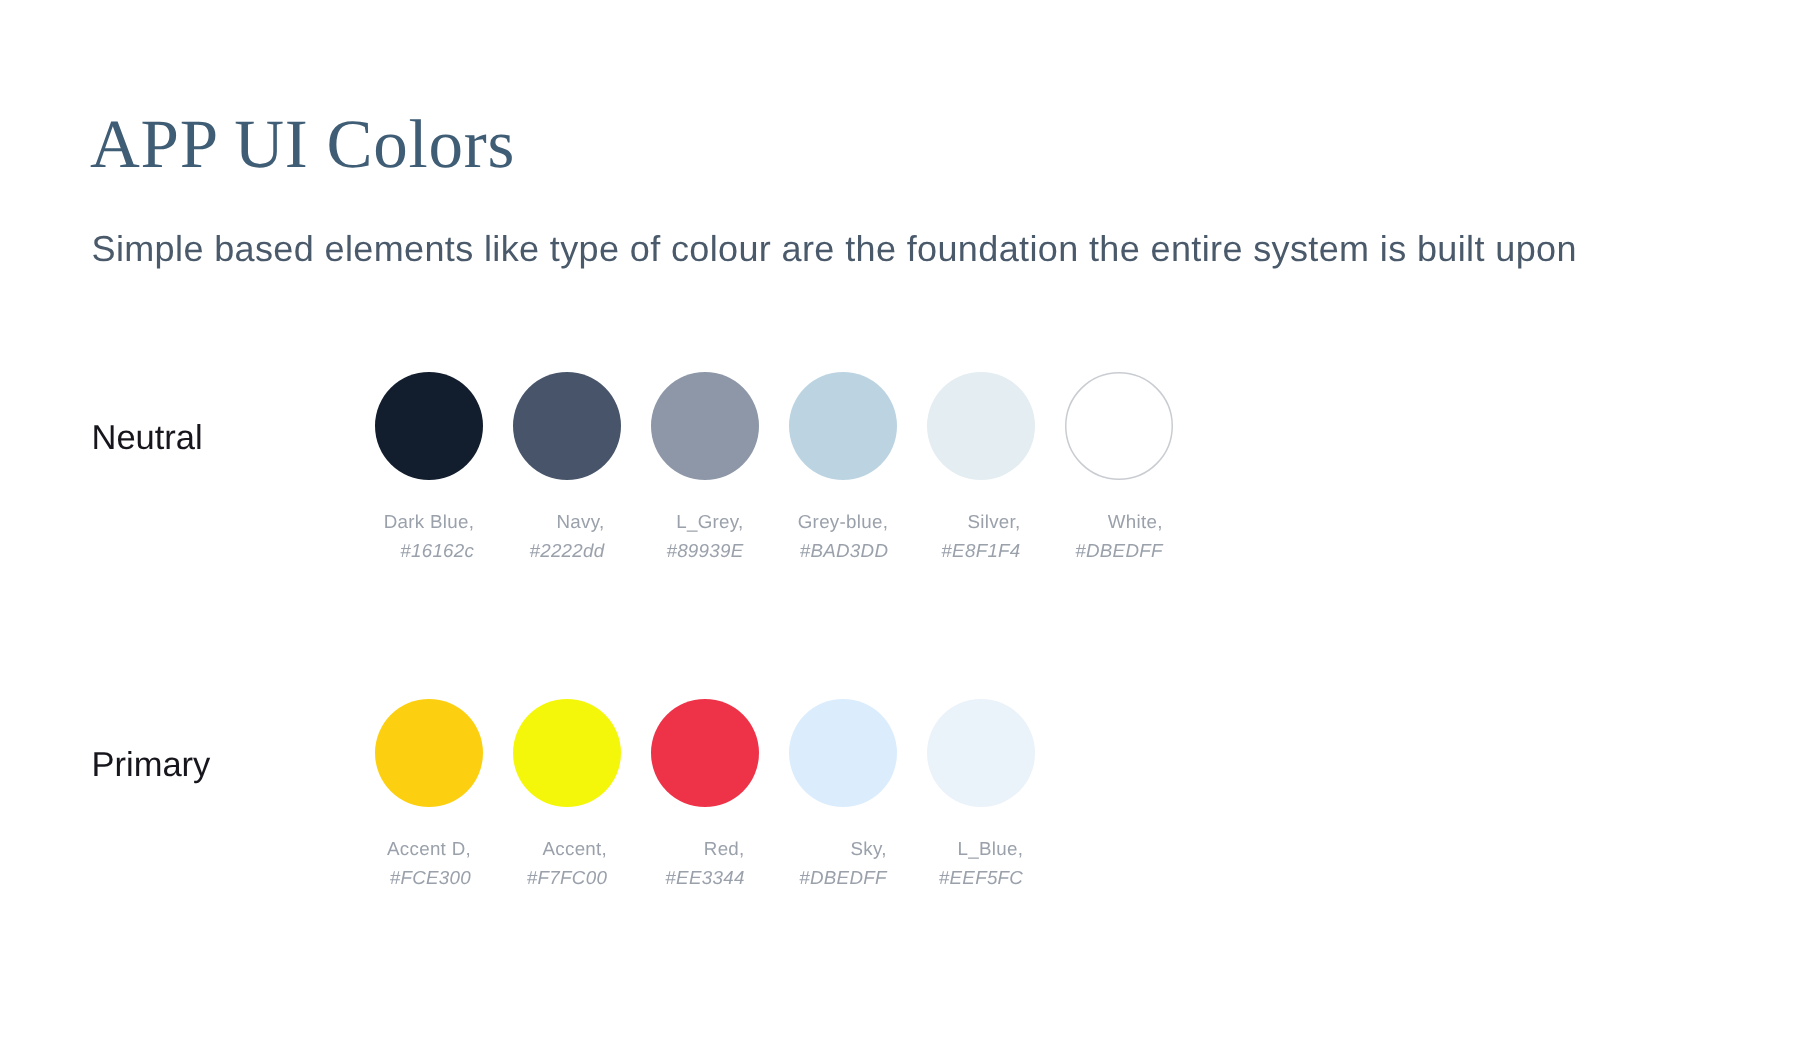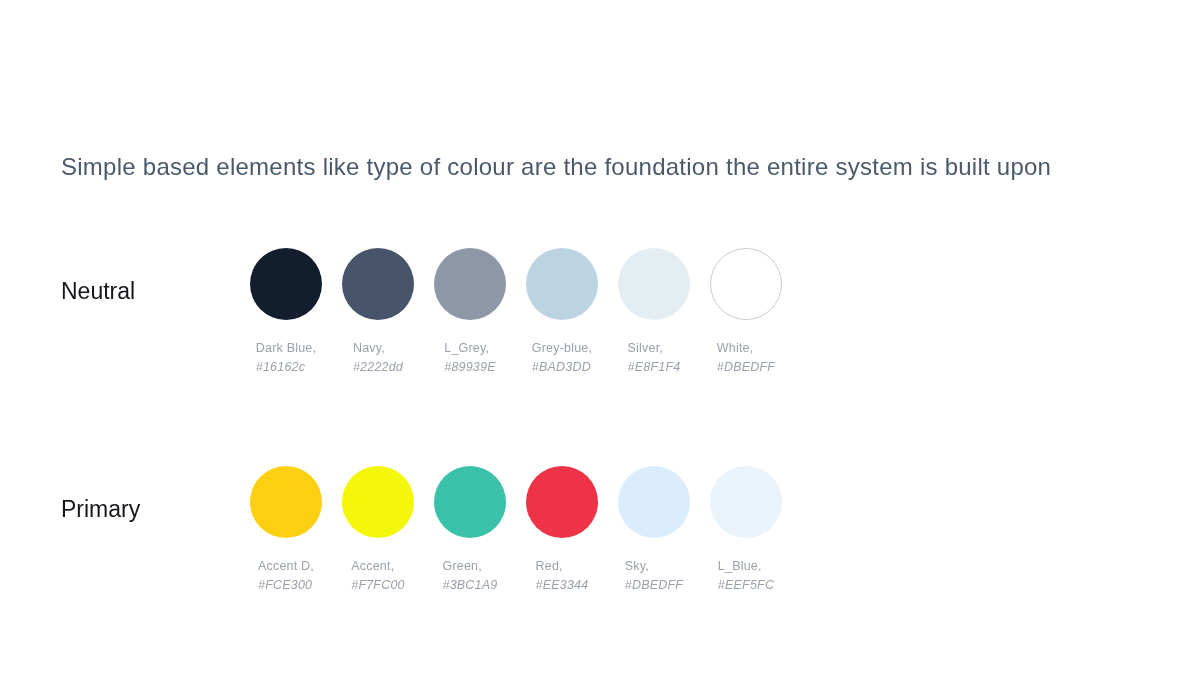--- a/index.html
+++ b/index.html
@@ -89,36 +89,37 @@
 
   .swatch-dot {
     width: 72px;
     height: 72px;
     border-radius: 50%;
     box-sizing: border-box;
   }
 
   .swatch-caption {
     margin-top: 19px;
-    text-align: left;
+    text-align: right;
     font-family: "Liberation Sans", sans-serif;
     font-size: 12.5px;
     line-height: 19px;
     color: #9aa1ab;
     letter-spacing: 0.2px;
     white-space: nowrap;
   }
   .swatch-name { display: block; }
   .swatch-hex  { display: block; font-style: italic; }
 </style>
 </head>
 <body>
 
 <div class="slide">
 
+  <div class="page-title" style="color: rgb(63, 93, 117);">APP UI Colors</div>
 
   <div class="page-subtitle" style="color: rgb(74, 90, 107);">Simple based elements like type of colour are the foundation the entire system is built upon</div>
 
   <div class="palette-row neutral">
     <div class="row-label">Neutral</div>
     <div class="swatches">
 
       <div class="swatch">
         <div class="swatch-dot" style="background: rgb(18, 30, 46); border: none;"></div>
         <div class="swatch-caption">
@@ -184,27 +185,20 @@
       </div>
 
       <div class="swatch">
         <div class="swatch-dot" style="background: rgb(245, 247, 10); border: none;"></div>
         <div class="swatch-caption">
           <span class="swatch-name">Accent,</span>
           <span class="swatch-hex">#F7FC00</span>
         </div>
       </div>
 
-      <div class="swatch">
-        <div class="swatch-dot" style="background: rgb(59, 193, 169); border: none;"></div>
-        <div class="swatch-caption">
-          <span class="swatch-name">Green,</span>
-          <span class="swatch-hex">#3BC1A9</span>
-        </div>
-      </div>
 
       <div class="swatch">
         <div class="swatch-dot" style="background: rgb(238, 51, 73); border: none;"></div>
         <div class="swatch-caption">
           <span class="swatch-name">Red,</span>
           <span class="swatch-hex">#EE3344</span>
         </div>
       </div>
 
       <div class="swatch">

